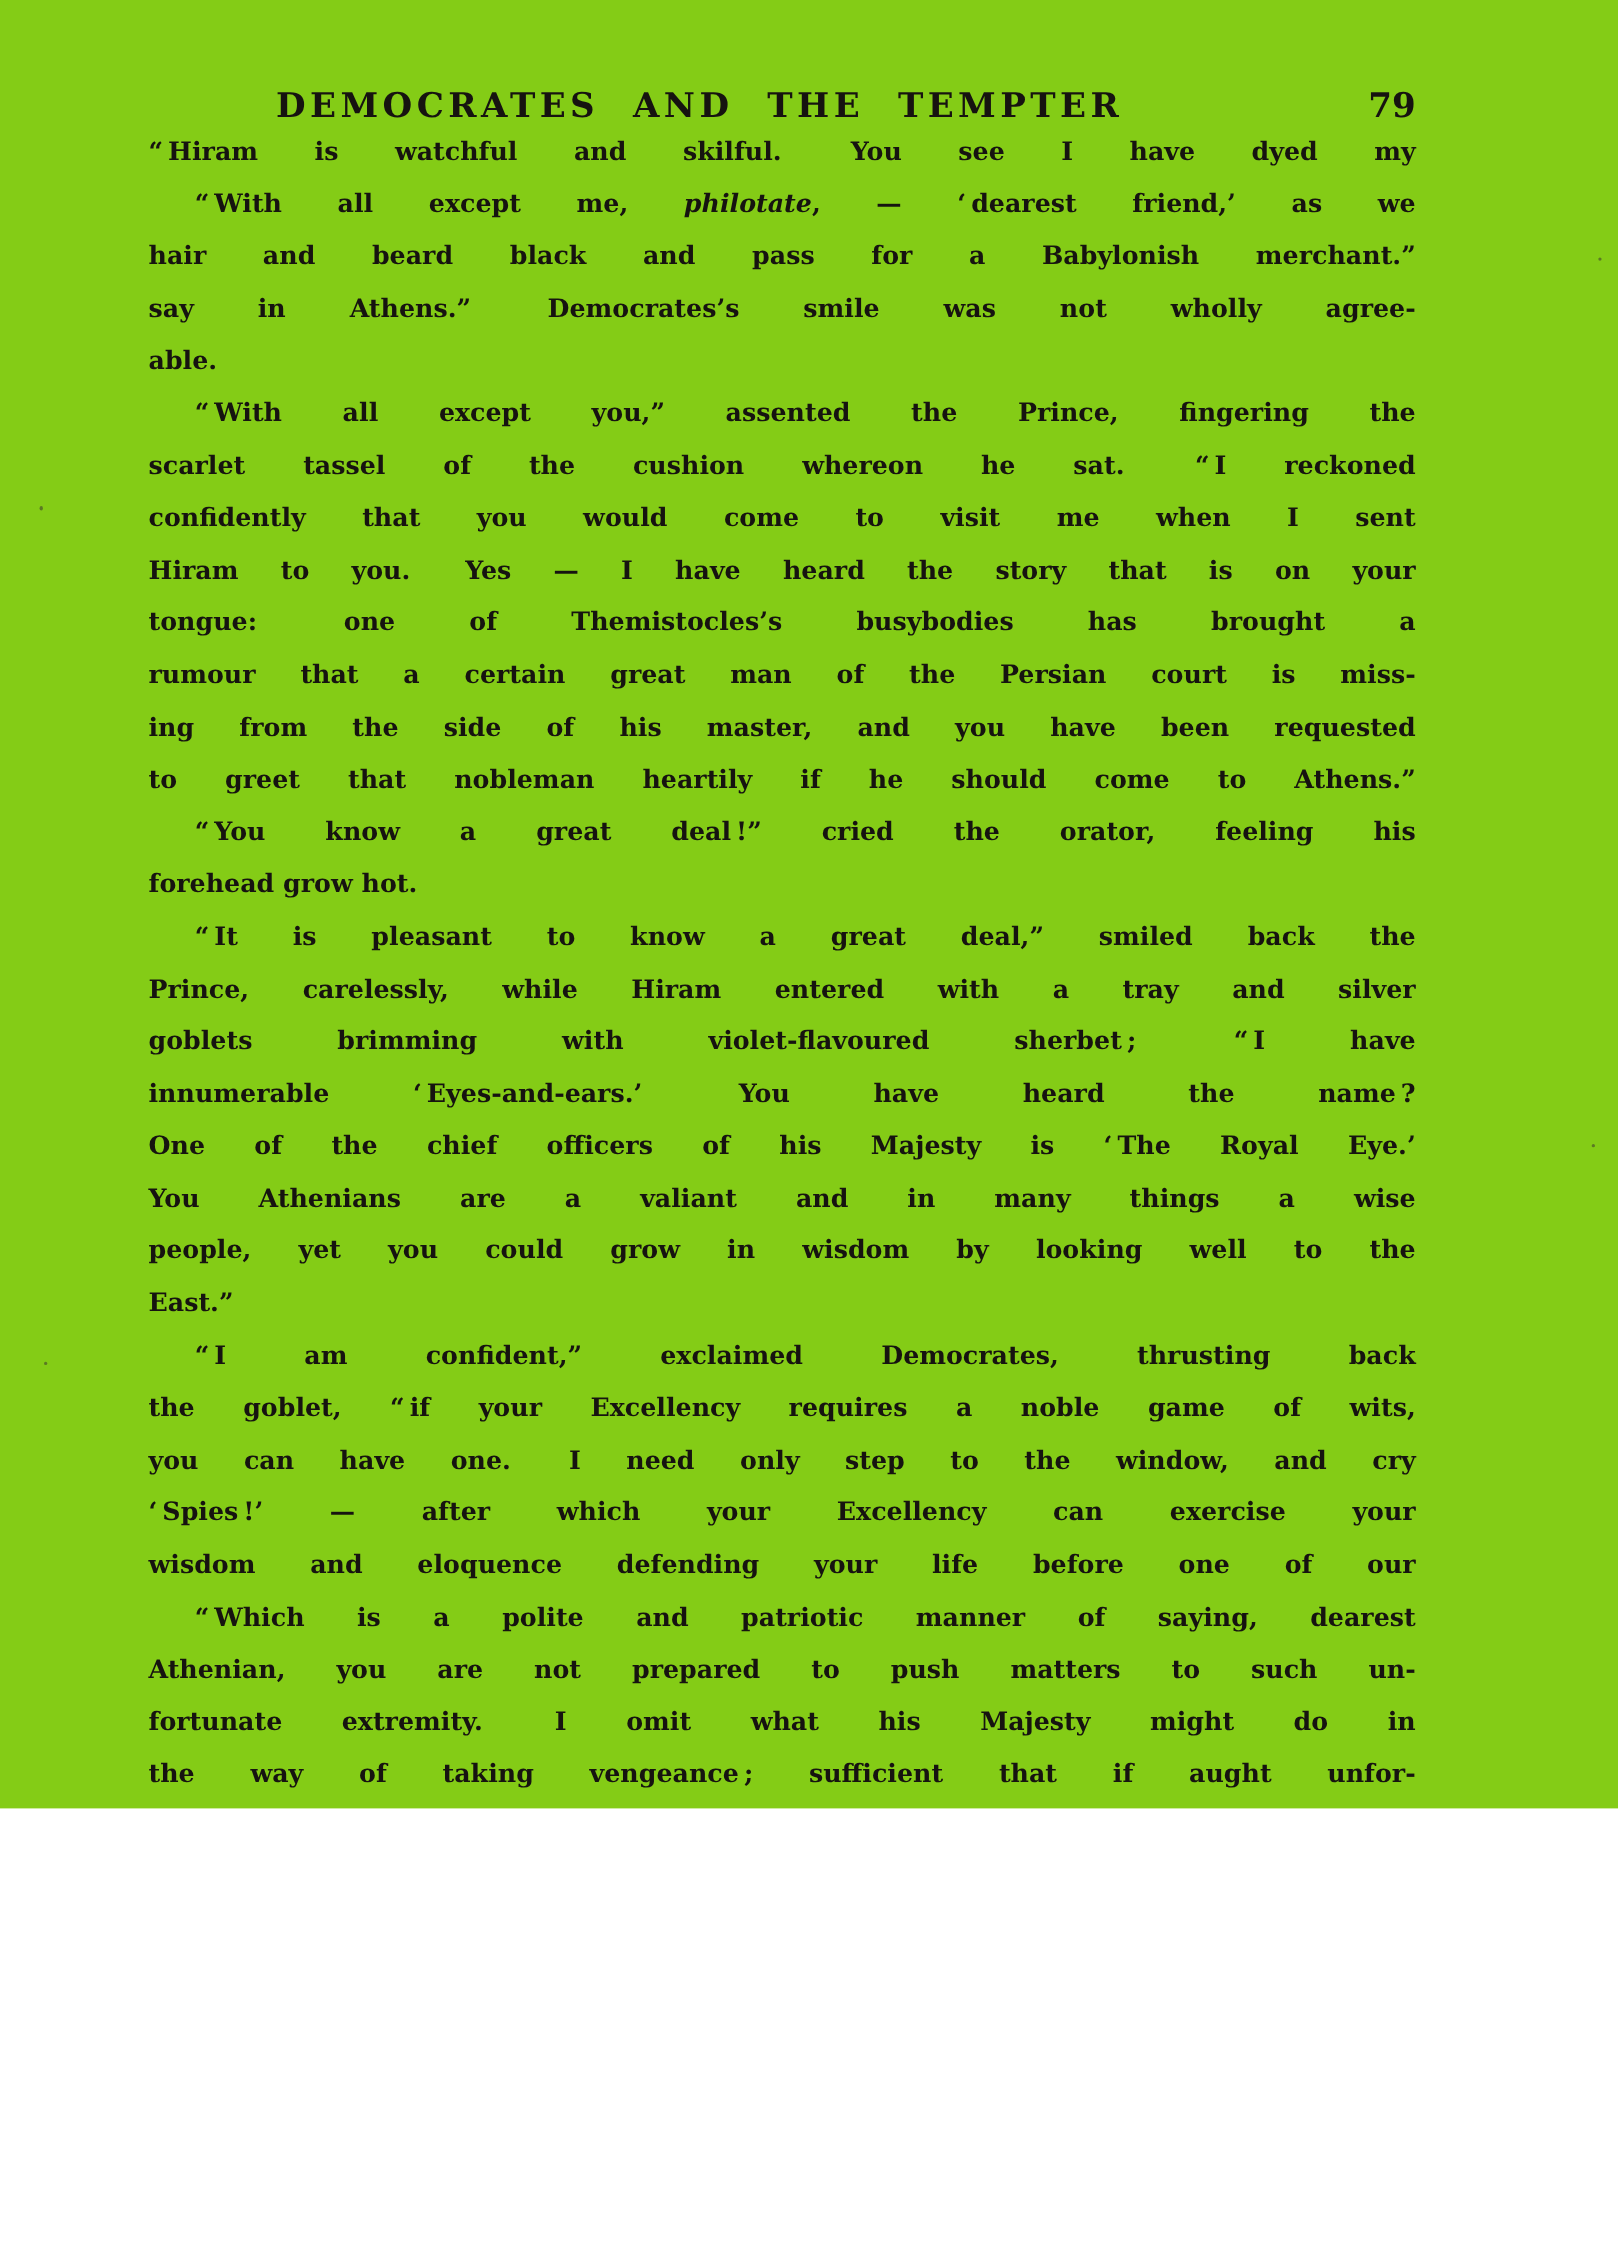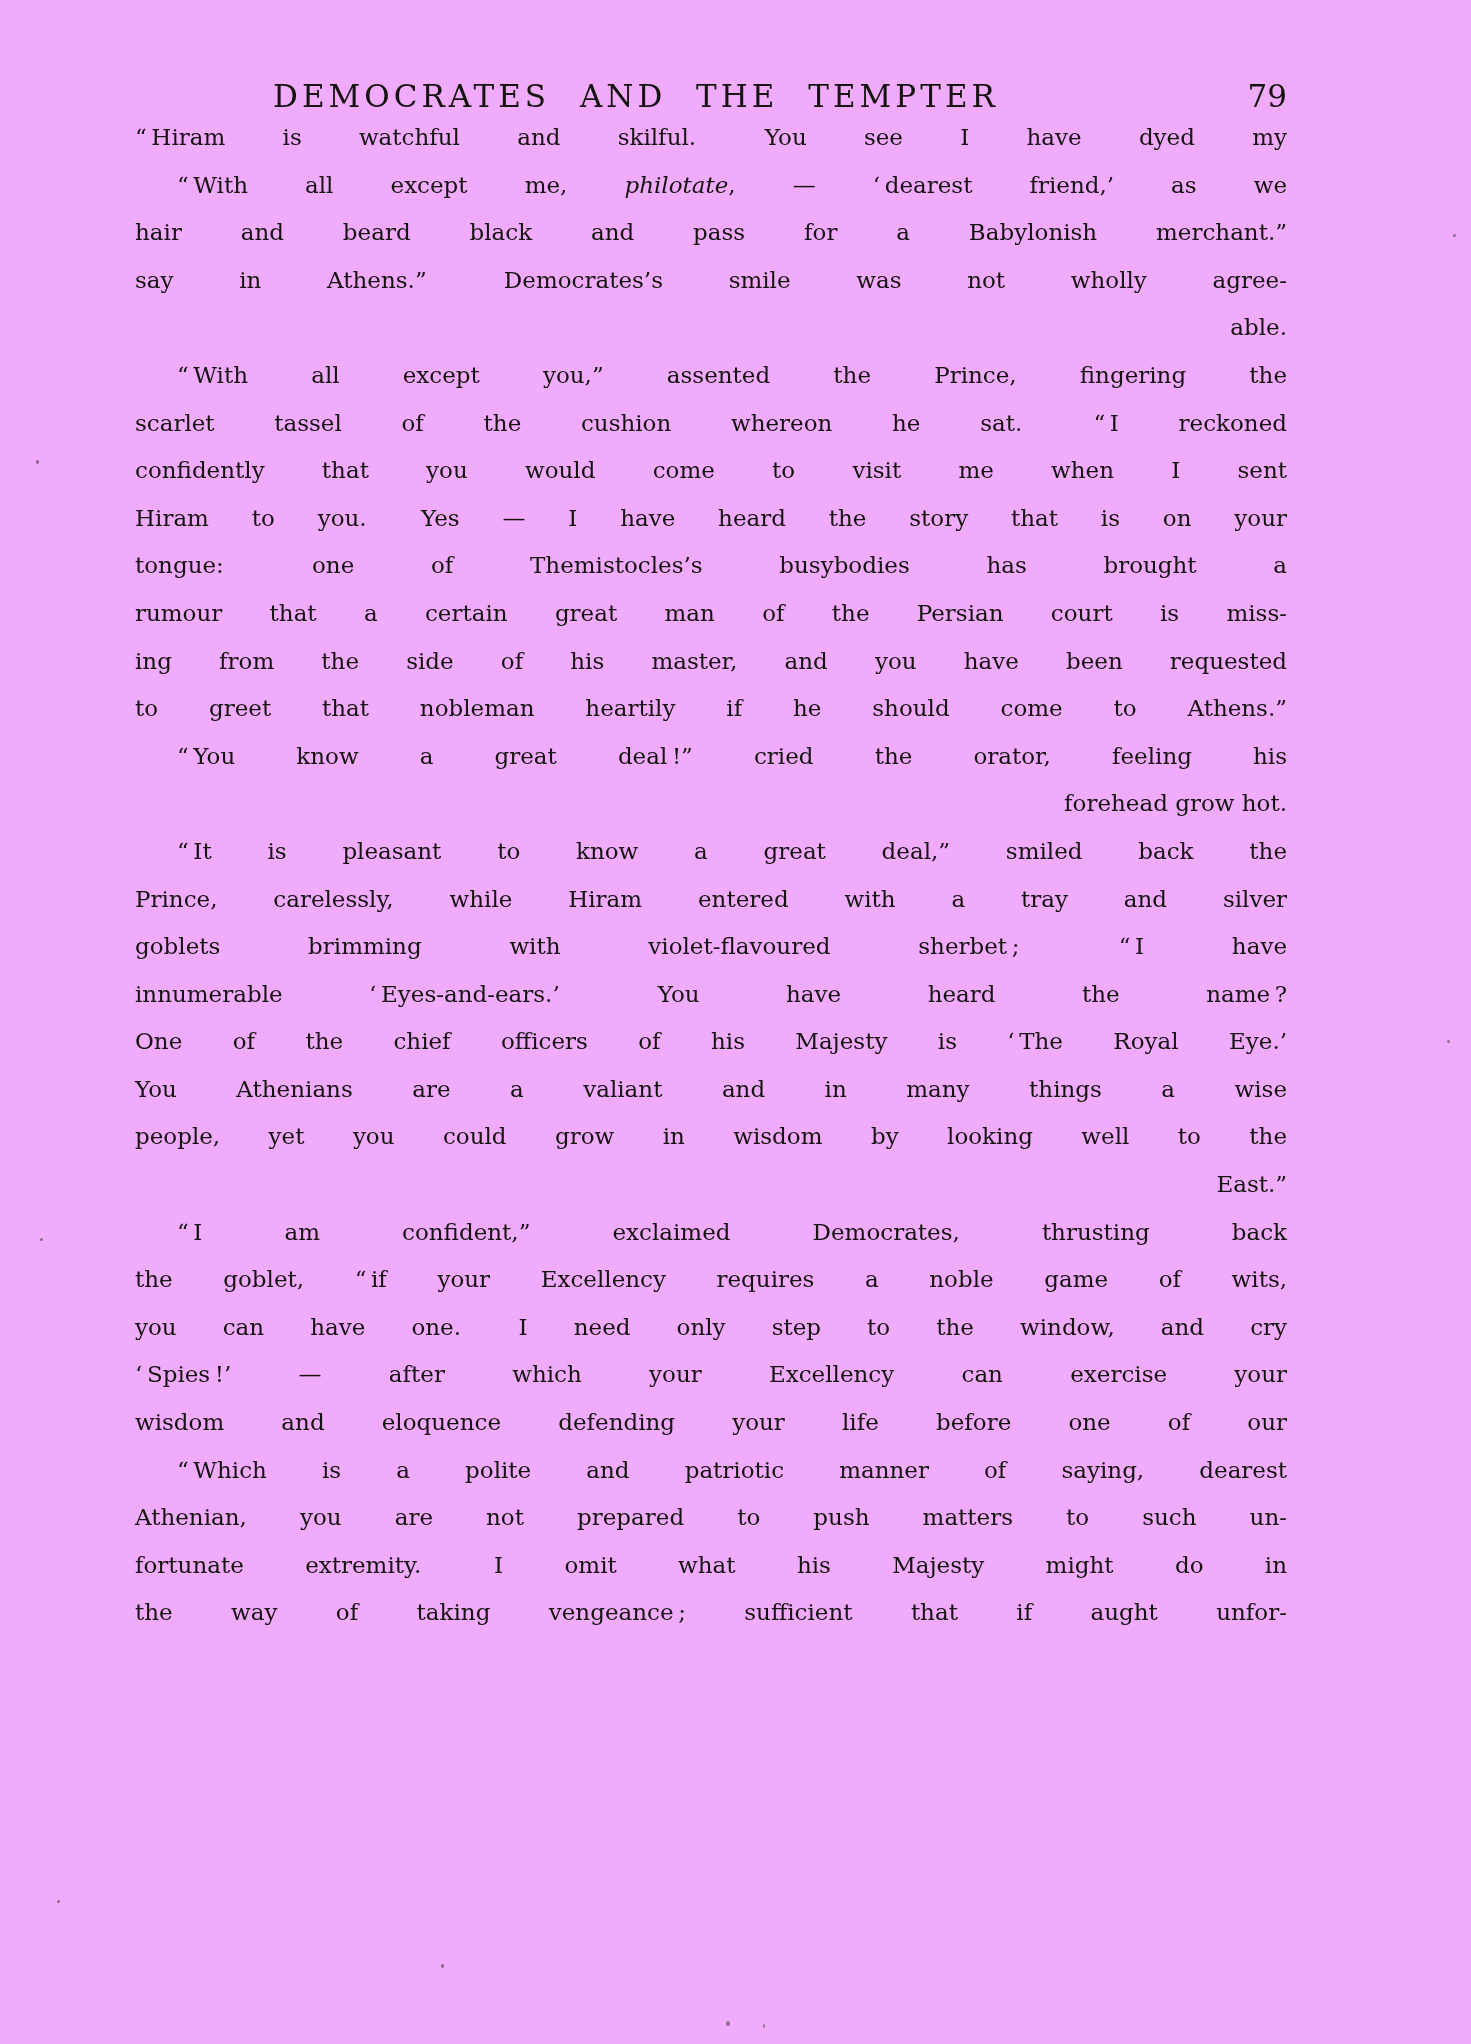--- a/index.html
+++ b/index.html
@@ -3,24 +3,25 @@
 <meta charset="utf-8">
 <style>
   html, body { margin: 0; padding: 0; }
   body {
     width: 1471px; height: 2044px;
     background: #ffffff;
     font-family: "DejaVu Serif", "Liberation Serif", serif;
   }
   .page {
     position: relative;
-    width: 1471px; height: 2044px;
-    background: #f0abfc;
+    width: 1471px; height: 1644px;
+    background: #84cc16;
     color: #161310;
     overflow: hidden;
+    font-weight: bold;
   }
   .column {
     position: absolute;
     left: 135px; top: 78px;
     width: 1152px;
   }
   .running-header {
     position: relative;
     box-sizing: border-box;
     width: 100%;
@@ -36,21 +37,21 @@
     right: 0; top: 0;
     letter-spacing: 0;
     word-spacing: 0;
     font-size: 31px;
     text-align: right;
   }
   .text-block {
     font-size: 23px;
     line-height: 47.6px;
   }
-  .line { text-align: right; }
+  .line { text-align: left; }
   .line.just {
     text-align: justify;
     text-align-last: justify;
   }
   .line.indent { text-indent: 42px; }
   .speck {
     position: absolute;
     background: #3a362f;
     border-radius: 50%;
     opacity: 0.55;

